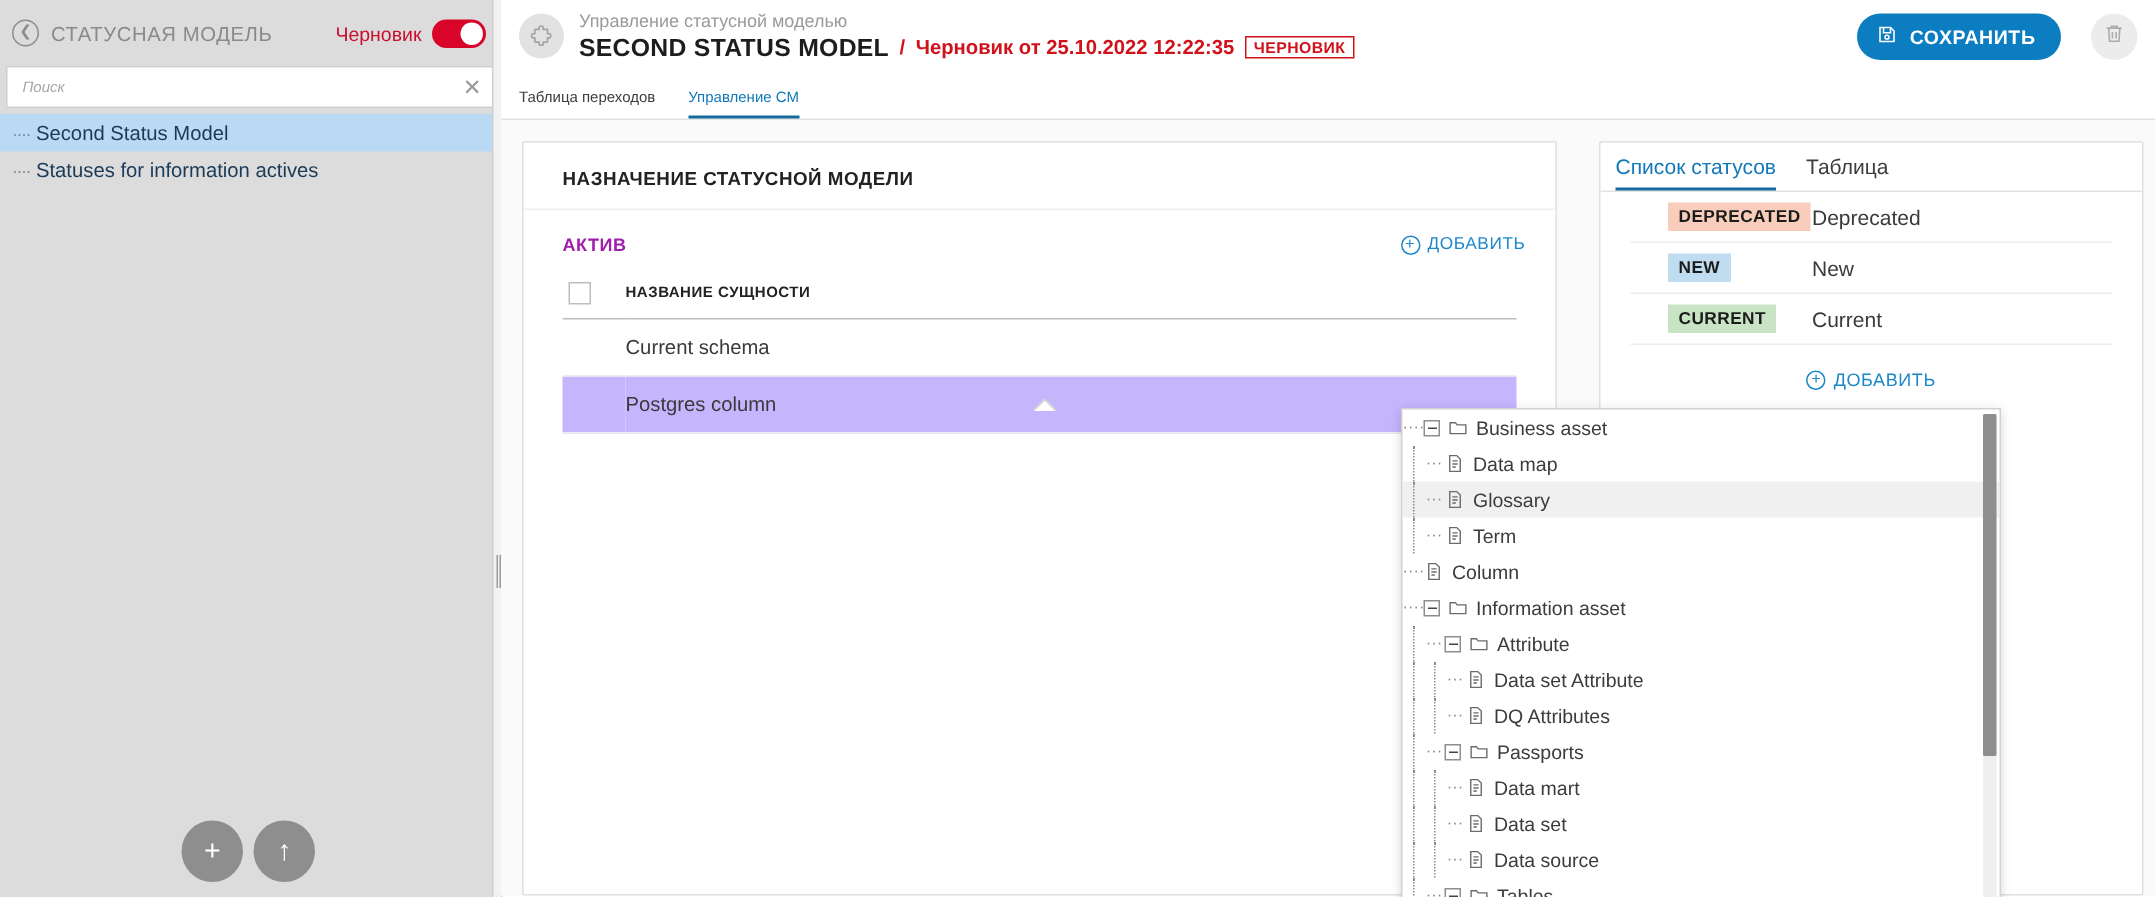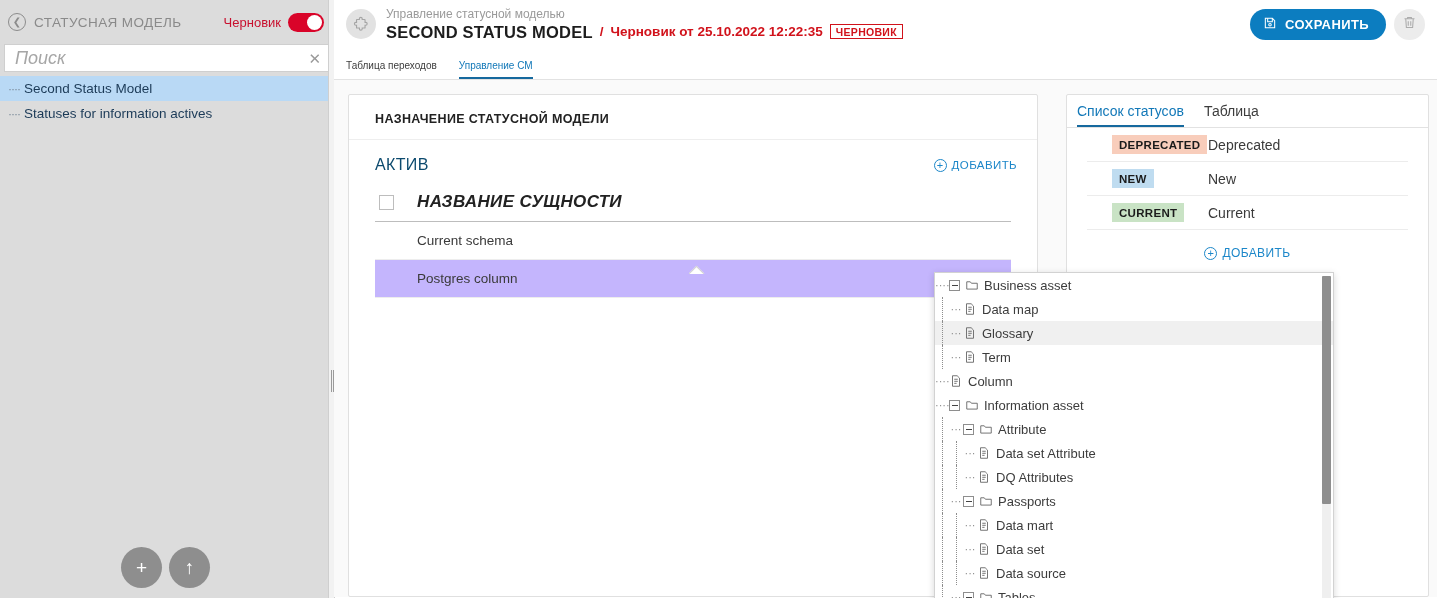--- a/index.html
+++ b/index.html
@@ -52,21 +52,21 @@
     background: #fff;
   }
   .sb-search-row { padding: 0 4px; }
   .sb-search {
     height: 28px; background: #fff; border: 1px solid #cfcfcf;
     display: flex; align-items: center; padding: 0 8px;
   }
   .sb-search input {
     flex: 1 1 auto; border: 0; outline: 0; height: 24px;
     font-family: "Liberation Sans", sans-serif;
-    font-size: 18px; font-style: italic; color: #555;
+    font-size: 10px; font-style: italic; color: #555;
     background: transparent;
   }
   .sb-search input::placeholder { color: #a6a6a6; font-style: italic; }
   .sb-clear {
     color: #9a9a9a; font-size: 15px; cursor: pointer;
     padding-left: 6px; line-height: 1;
   }
   .sb-list { margin-top: 4px; }
   .sb-item {
     height: 25px; display: flex; align-items: center;
@@ -111,21 +111,21 @@
   .title-block { display: flex; flex-direction: column; justify-content: center; }
   .eyebrow { font-size: 12px; color: #9a9a9a; line-height: 15px; }
   .title-line { display: flex; align-items: center; gap: 7px; line-height: 20px; }
   .title-main { font-size: 16.5px; font-weight: 700; color: #1d1d1d; letter-spacing: .2px; }
   .title-sub { font-size: 13.5px; font-weight: 700; color: #d1121b; }
   .badge-draft {
     border: 1px solid #d1121b; color: #d1121b;
     font-size: 10.5px; font-weight: 600; padding: 2px 5px 1px;
     letter-spacing: .3px; line-height: 1;
   }
-  .top-actions { margin-left: auto; display: flex; align-items: center; gap: 8px; }
+  .top-actions { margin-left: auto; display: flex; align-items: center; gap: 20px; }
   .btn-save {
     background: #0c7dc0; color: #fff; border: 0; border-radius: 17px;
     height: 31px; padding: 0 17px 0 13px;
     display: inline-flex; align-items: center; gap: 8px;
     font-family: "Liberation Sans", sans-serif;
     font-size: 13px; font-weight: 600; letter-spacing: .4px; cursor: pointer;
   }
   .btn-trash {
     width: 31px; height: 31px; border-radius: 50%; background: #ececec;
     display: flex; align-items: center; justify-content: center;
@@ -155,36 +155,36 @@
   .card-left { width: 690px; flex: 0 0 690px; position: relative; }
   .card-left .card-title {
     font-size: 12.5px; font-weight: 700; letter-spacing: .35px;
     color: #222; padding: 17px 0 13px 26px;
     border-bottom: 1px solid #eee;
   }
   .asset-head {
     display: flex; align-items: center;
     padding: 16px 20px 10px 26px;
   }
-  .asset-head .lbl { font-size: 16px; font-weight: 400; letter-spacing: .35px; color: #0c4a6e; }
+  .asset-head .lbl { font-size: 12px; font-weight: 700; letter-spacing: .35px; color: #a21caf; }
   .link-add {
     margin-left: auto; color: #1c87c9; font-size: 11.5px;
     letter-spacing: .4px; display: inline-flex; align-items: center; gap: 5px;
     cursor: pointer;
   }
   .plus-circle {
     width: 13px; height: 13px; border-radius: 50%;
     border: 1.2px solid #1c87c9; display: inline-flex;
     align-items: center; justify-content: center;
     font-size: 11px; line-height: 1; flex: 0 0 auto;
   }
   table.assets { width: calc(100% - 52px); margin: 0 26px; border-collapse: collapse; }
   table.assets th {
-    text-align: left; font-size: 17px; font-weight: 700; letter-spacing: .35px;
-    color: #222; padding: 8px 0 9px 0; border-bottom: 1.5px solid #bdbdbd; font-style: italic;
+    text-align: left; font-size: 10px; font-weight: 700; letter-spacing: .35px;
+    color: #222; padding: 8px 0 9px 0; border-bottom: 1.5px solid #bdbdbd;
   }
   table.assets td {
     font-size: 13.5px; color: #3a3a3a; padding: 11px 0 11px 0;
     border-bottom: 1px solid #ededed;
   }
   table.assets tr.shaded td { background: #c4b5fd; }
   .cbx {
     width: 15px; height: 15px; border: 1px solid #bdbdbd; background: #fff;
     display: inline-block; vertical-align: middle; cursor: pointer;
   }

